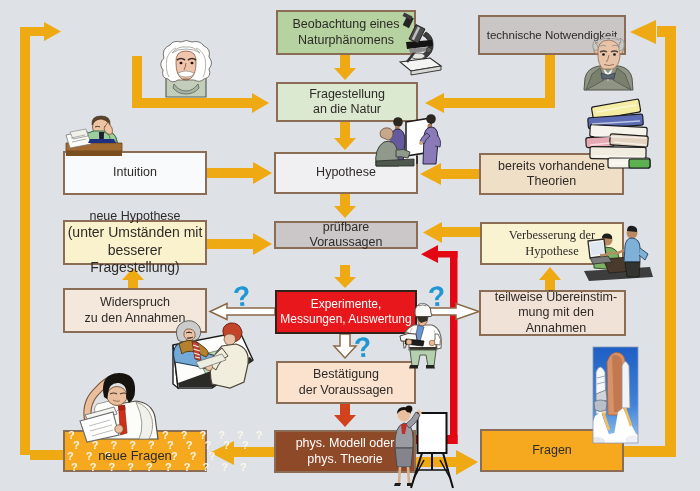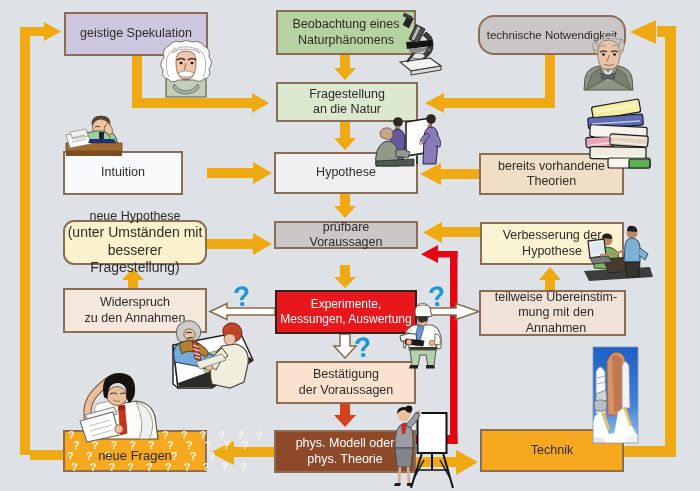--- a/index.html
+++ b/index.html
@@ -84,38 +84,37 @@
 
 <g fill="#ffffff" stroke="#8a6845" stroke-width="1.5" stroke-linejoin="miter">
   <polygon points="227,303.5 227,308 275,308 275,315 227,315 227,319.5 210,311.5"></polygon>
   <polygon points="417,308 456,308 456,303.5 479,311.5 456,319.5 456,315 417,315"></polygon>
   <polygon points="340,334 350,334 350,346 356,346 345,358 334,346 340,346"></polygon>
 </g>
 
 <polygon points="340,404 350,404 350,415 356,415 345,427 334,415 340,415" fill="#d2421c"></polygon>
 </svg>
 
-<div class="bx" style="left:64px;top:12px;width:144px;height:44px;background:#cdc6df;">geistige Spekulation</div>
 <div class="bx" style="left:276px;top:10px;width:140px;height:45px;background:#b6d2a0;">Beobachtung eines<br>Naturphänomens</div>
-<div class="bx" style="left:478px;top:15px;width:148px;height:40px;background:#cac6c6;font-size:11.5px;border-radius:16px;">technische Notwendigkeit</div>
+<div class="bx" style="left:478px;top:15px;width:148px;height:40px;background:#cac6c6;font-size:11.5px;">technische Notwendigkeit</div>
 <div class="bx" style="left:276px;top:82px;width:142px;height:40px;background:#dbe9d0;">Fragestellung<br>an die Natur</div>
-<div class="bx" style="left:63px;top:151px;width:120px;height:44px;background:#f9fafc;">Intuition</div>
+<div class="bx" style="left:63px;top:151px;width:144px;height:44px;background:#f9fafc;">Intuition</div>
 <div class="bx" style="left:274px;top:152px;width:144px;height:42px;background:#f0f0f2;">Hypothese</div>
 <div class="bx" style="left:479px;top:153px;width:145px;height:42px;background:#f0dfc7;">bereits vorhandene<br>Theorien</div>
-<div class="bx" style="left:63px;top:220px;width:144px;height:45px;background:#faf2cc;border-radius:11px;">
+<div class="bx" style="left:63px;top:220px;width:144px;height:45px;background:#faf2cc;">
       <div>neue Hypothese<br><span style="font-size:14px;">(unter Umständen mit<br>besserer Fragestellung)</span></div>
     </div>
 <div class="bx" style="left:274px;top:221px;width:144px;height:28px;background:#cbc7c8;">prüfbare<br>Voraussagen</div>
-<div class="bx" style="left:480px;top:222px;width:144px;height:43px;background:#faf3d1;">Verbesserung der<br>Hypothese</div>
+<div class="bx" style="left:480px;top:222px;width:144px;height:43px;background:#faf3d1;font-family:Liberation Serif, serif;">Verbesserung der<br>Hypothese</div>
 <div class="bx" style="left:63px;top:288px;width:144px;height:45px;background:#f4e8dc;">Widerspruch<br>zu den Annahmen</div>
 <div class="bx" style="left:275px;top:290px;width:142px;height:44px;background:#e8171c;border-color:#33201a;color:#fff;font-size:12px;">Experimente,<br>Messungen, Auswertung</div>
 <div class="bx" style="left:479px;top:290px;width:147px;height:46px;background:#f1e2d8;padding-left:7px;">teilweise Übereinstim-<br>mung mit den Annahmen</div>
 <div class="bx" style="left:276px;top:361px;width:140px;height:43px;background:#fae2cf;">Bestätigung<br>der Voraussagen</div>
 <div class="bx" style="left:274px;top:430px;width:142px;height:43px;background:#8e4a28;color:#ffffff;">phys. Modell oder<br>phys. Theorie</div>
-<div class="bx" style="left:480px;top:429px;width:144px;height:43px;background:#f6a91f;">Technik</div>
+<div class="bx" style="left:480px;top:429px;width:144px;height:43px;background:#f6a91f;">Fragen</div>
 <div class="bx" style="left:63px;top:430px;width:144px;height:42px;background:#f6a91f;" id="nf">
   <span class="q" style="top:-3px;left:3px;">?&nbsp;?&nbsp;?&nbsp;?&nbsp;?&nbsp;?&nbsp;?&nbsp;?&nbsp;?&nbsp;?&nbsp;?</span>
   <span class="q" style="top:7px;left:8px;">?&nbsp;?&nbsp;?&nbsp;?&nbsp;?&nbsp;?&nbsp;?&nbsp;?&nbsp;?&nbsp;?</span>
   <span class="q" style="top:18px;left:2px;">?&nbsp;?&nbsp;?</span>
   <span class="q" style="top:18px;left:106px;">?&nbsp;?&nbsp;?</span>
   <span class="q" style="top:29px;left:6px;">?&nbsp;?&nbsp;?&nbsp;?&nbsp;?&nbsp;?&nbsp;?&nbsp;?&nbsp;?&nbsp;?</span>
   <span style="position:relative;z-index:1;font-size:13px;margin-top:10px;">neue Fragen</span>
 </div>
 
 <svg id="art" width="700" height="491" viewBox="0 0 700 491">

